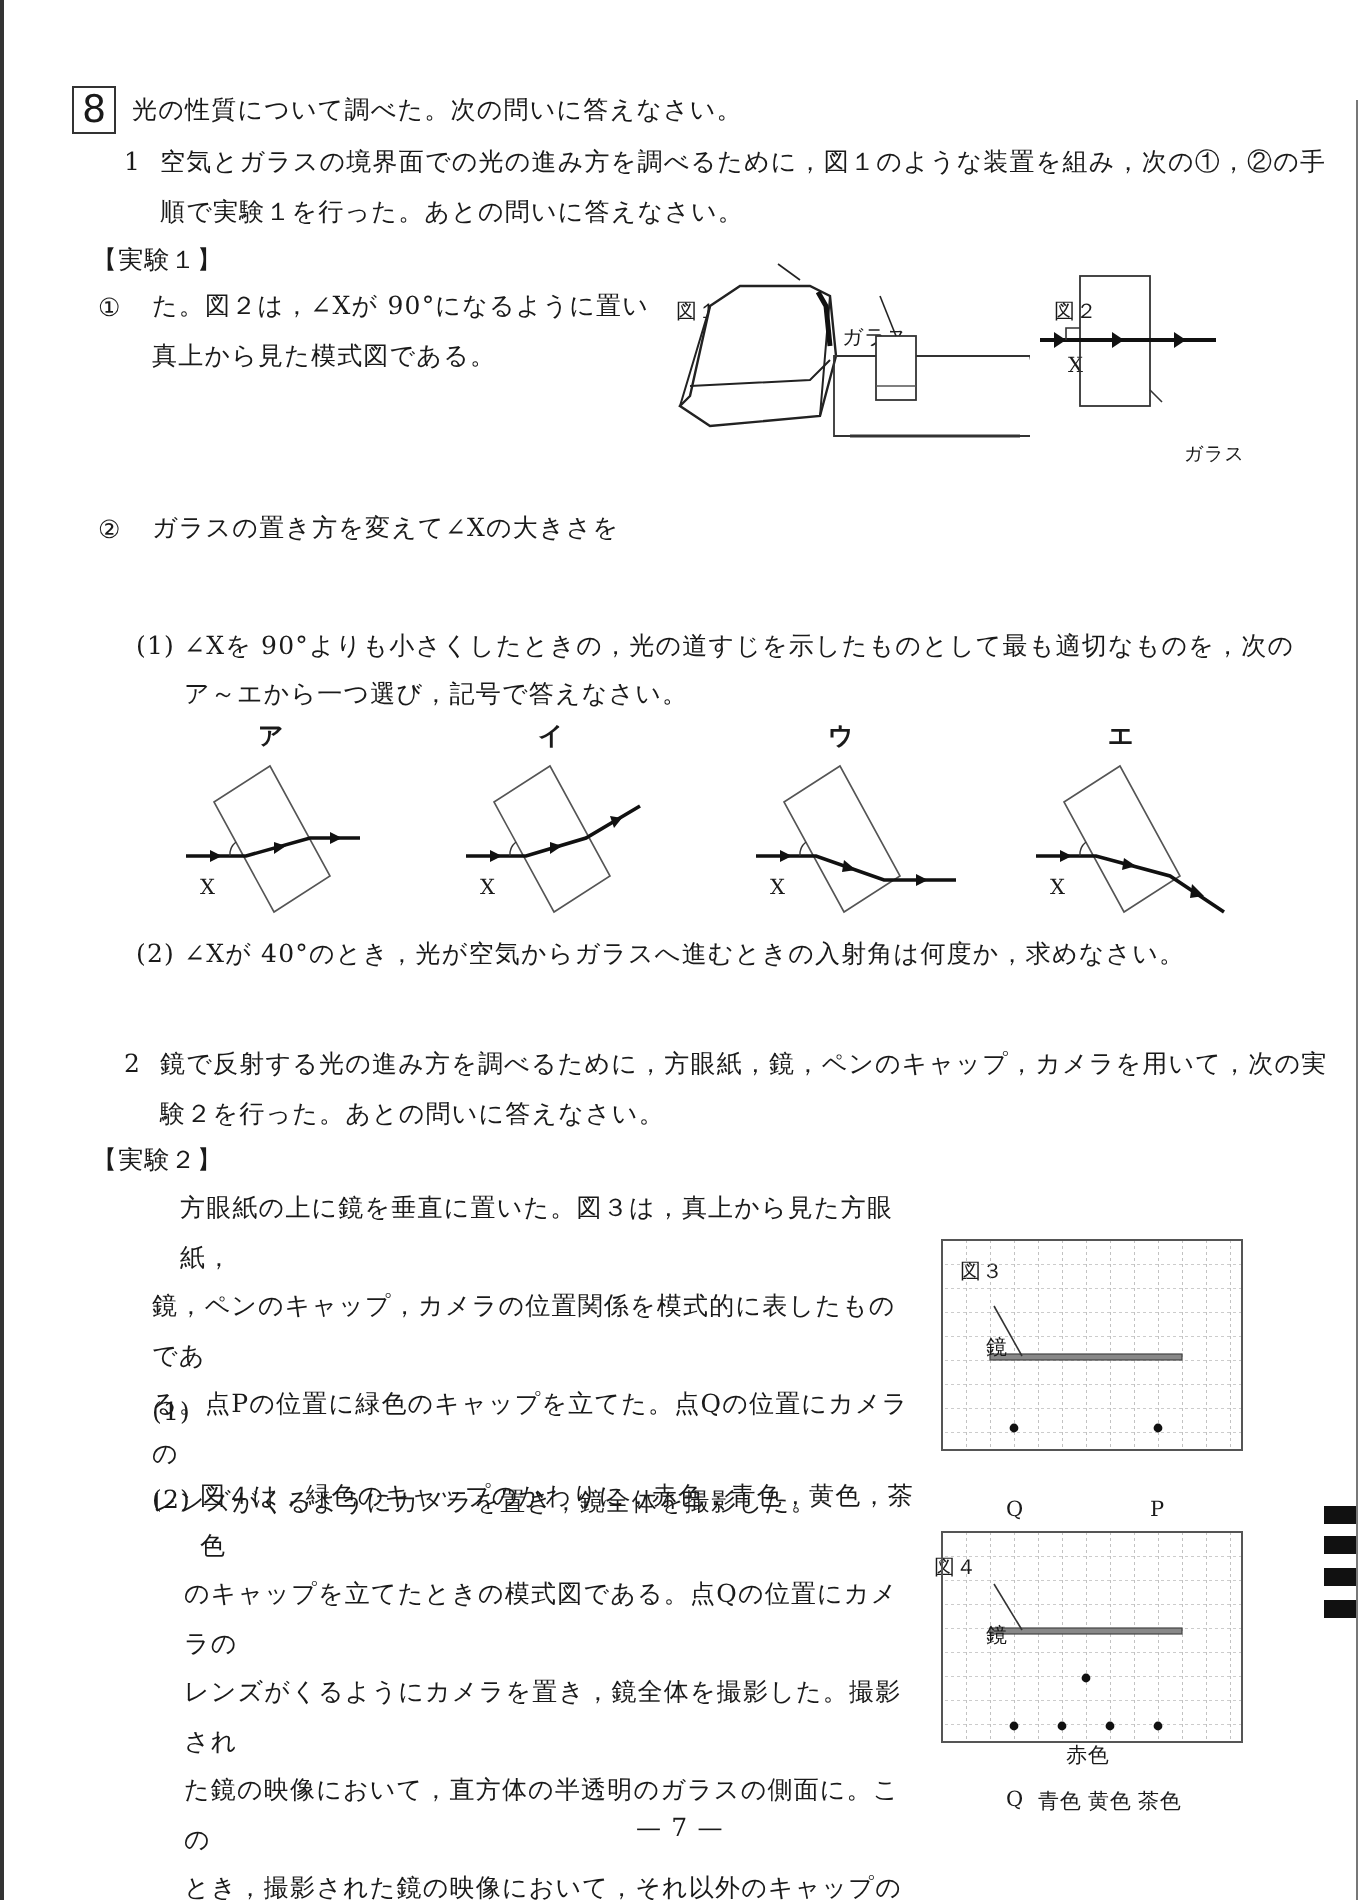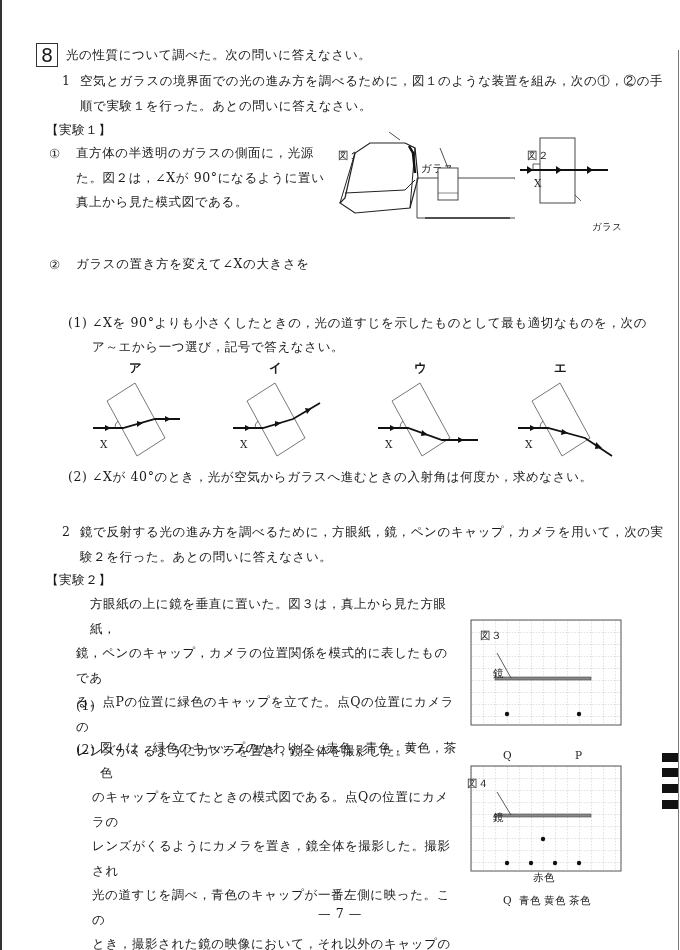--- a/index.html
+++ b/index.html
@@ -28,21 +28,20 @@
 <div class="abs qnum" style="left:36px; top:43px;">8</div>
 <div class="abs txt" style="left:66px; top:47px;">光の性質について調べた。次の問いに答えなさい。</div>
 
 <div class="abs txt" style="left:62px; top:73px;">1</div>
 <div class="abs txt" style="left:80px; top:73px;">空気とガラスの境界面での光の進み方を調べるために，図１のような装置を組み，次の①，②の手</div>
 <div class="abs txt" style="left:80px; top:98px;">順で実験１を行った。あとの問いに答えなさい。</div>
 <div class="abs txt" style="left:46px; top:122px;">【実験１】</div>
 
 <div class="abs txt" style="left:49px; top:146px;">①</div>
 <div class="abs para" style="left:76px; top:141px; width:260px;">
-  <div>直方体の半透明のガラスの側面に，光源</div>
   <div>た。図２は，∠Xが 90°になるように置い</div>
   <div>真上から見た模式図である。</div>
 </div>
 <div class="abs txt" style="left:49px; top:257px;">②</div>
 <div class="abs para" style="left:76px; top:252px; width:260px;">
   <div>ガラスの置き方を変えて∠Xの大きさを</div>
 </div>
 
 <div class="abs" style="left:335px; top:118px; width:180px; height:110px;">
   <div class="abs small" style="left:3px; top:2px;">図１</div>
@@ -149,21 +148,21 @@
 
 <div class="abs txt" style="left:76px; top:698px;">(1)</div>
 <div class="abs para" style="left:100px; top:692px; width:360px;">
 </div>
 
 <div class="abs txt" style="left:76px; top:742px;">(2)</div>
 <div class="abs para" style="left:100px; top:736px; width:360px;">
   <div>図４は，緑色のキャップのかわりに，赤色，青色，黄色，茶色</div>
   <div style="margin-left:-8px">のキャップを立てたときの模式図である。点Qの位置にカメラの</div>
   <div style="margin-left:-8px">レンズがくるようにカメラを置き，鏡全体を撮影した。撮影され</div>
-  <div style="margin-left:-8px">光の道すじを調べ，青色のキャップが一番左側に映った。この</div>
+  <div style="margin-left:-8px">た鏡の映像において，直方体の半透明のガラスの側面に。この</div>
   <div style="margin-left:-8px">とき，撮影された鏡の映像において，それ以外のキャップの色</div>
 
 </div>
 
 <div class="abs" style="left:467px; top:600px; width:160px; height:135px;">
   <div class="abs small" style="left:13px; top:0;">図３</div>
   <svg class="abs" style="left:0; top:16px;" width="160" height="120">
     <defs>
       <pattern id="grid3" width="12" height="12" patternUnits="userSpaceOnUse" x="4" y="4">
         <path d="M12 0 L0 0 0 12" fill="none" stroke="#999" stroke-width="0.6" stroke-dasharray="1.5,1.5"></path>

